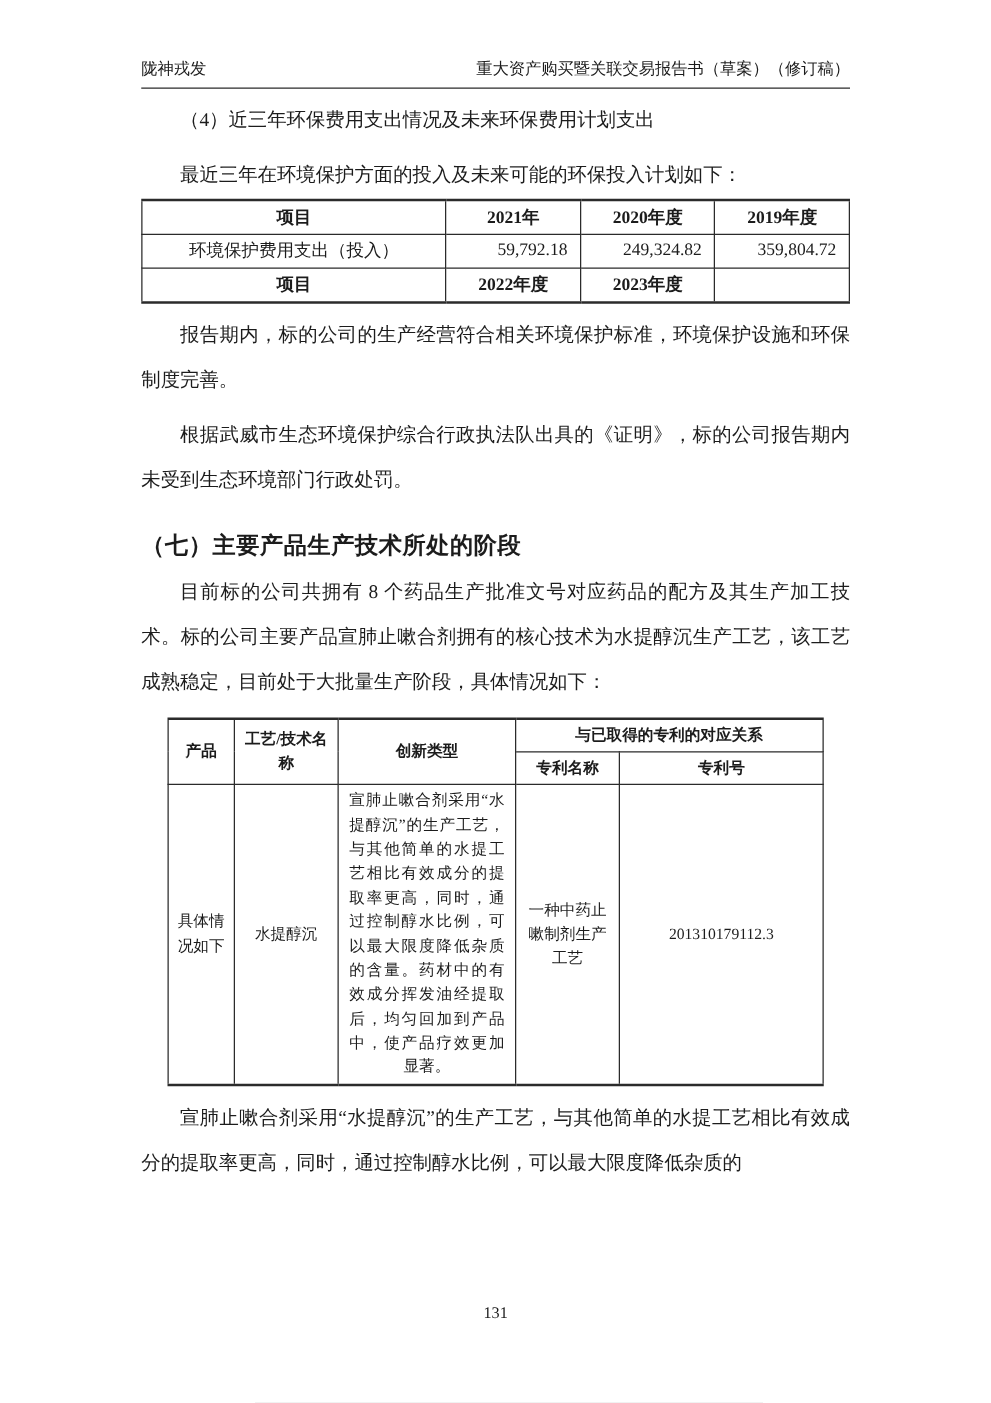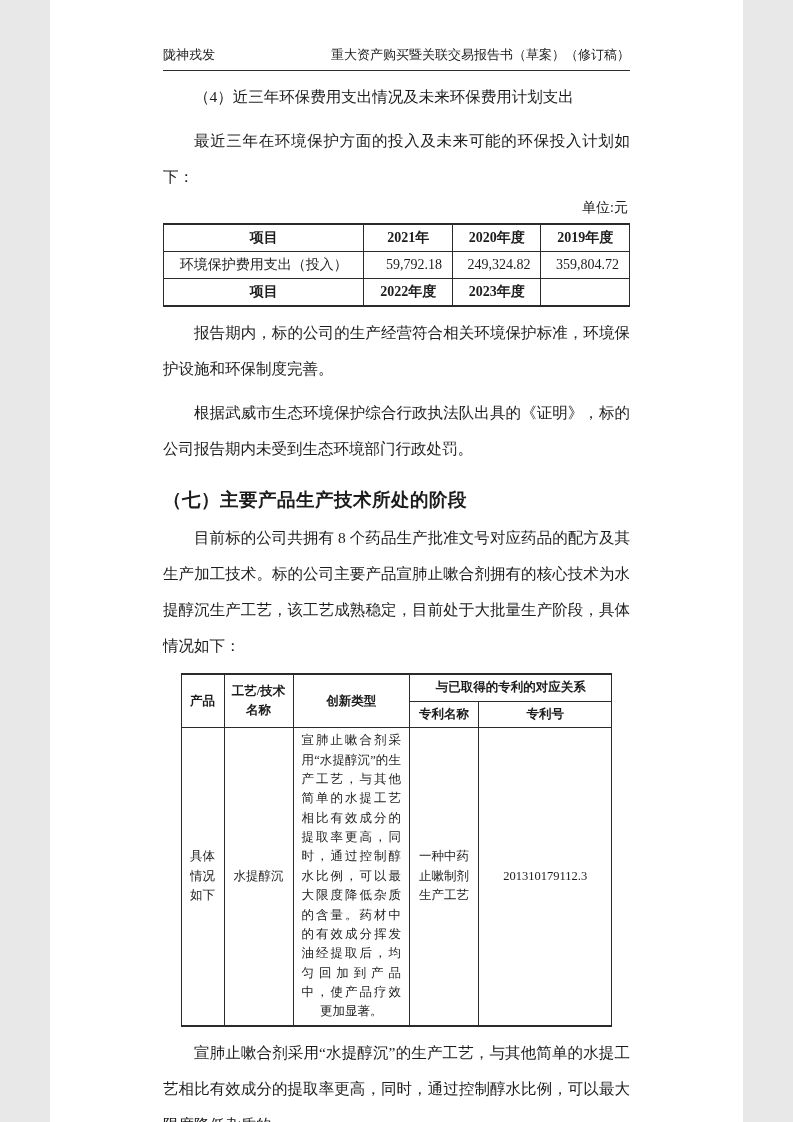--- a/index.html
+++ b/index.html
@@ -1,18 +1,18 @@
 <!DOCTYPE html>
 <html><head>
 <meta charset="utf-8">
 <style>
   * { margin: 0; padding: 0; box-sizing: border-box; }
   html, body { background: #e8e8e8; }
   .page {
-    width: 693px;
+    width: 793px;
     height: 1122px;
     margin: 0 auto;
     background: #ffffff;
     position: relative;
     overflow: hidden;
     padding: 46px 113px 0 113px;
     font-family: "Liberation Serif", "DejaVu Serif", serif;
     color: #1c1c1c;
   }
   
@@ -104,21 +104,20 @@
   <div class="doc-header">
     <span>陇神戎发</span>
     <span>重大资产购买暨关联交易报告书（草案）（修订稿）</span>
   </div>
 
 
   <p class="sub-heading">（4）近三年环保费用支出情况及未来环保费用计划支出</p>
 
   <p class="body-para">最近三年在环境保护方面的投入及未来可能的环保投入计划如下：</p>
 
-  <div class="unit-label">单位:元</div>
 
   <table class="env-table">
     <colgroup>
       <col style="width:43%">
         <col style="width:19%">
         <col style="width:19%">
         <col style="width:19%">
     </colgroup>
     <tbody>
         <tr>
@@ -175,14 +174,17 @@
       <td>水提醇沉</td>
       <td class="innovation-cell">宣肺止嗽合剂采用“水提醇沉”的生产工艺，与其他简单的水提工艺相比有效成分的提取率更高，同时，通过控制醇水比例，可以最大限度降低杂质的含量。药材中的有效成分挥发油经提取后，均匀回加到产品中，使产品疗效更加显著。</td>
       <td>一种中药止嗽制剂生产工艺</td>
       <td>201310179112.3</td>
     </tr>
   </tbody>
     </table>
 
   <p class="body-para">宣肺止嗽合剂采用“水提醇沉”的生产工艺，与其他简单的水提工艺相比有效成分的提取率更高，同时，通过控制醇水比例，可以最大限度降低杂质的</p>
 
+  <div class="doc-footer">
+    <span>131</span>
+  </div>
 
 </div>
 
 </body></html>

